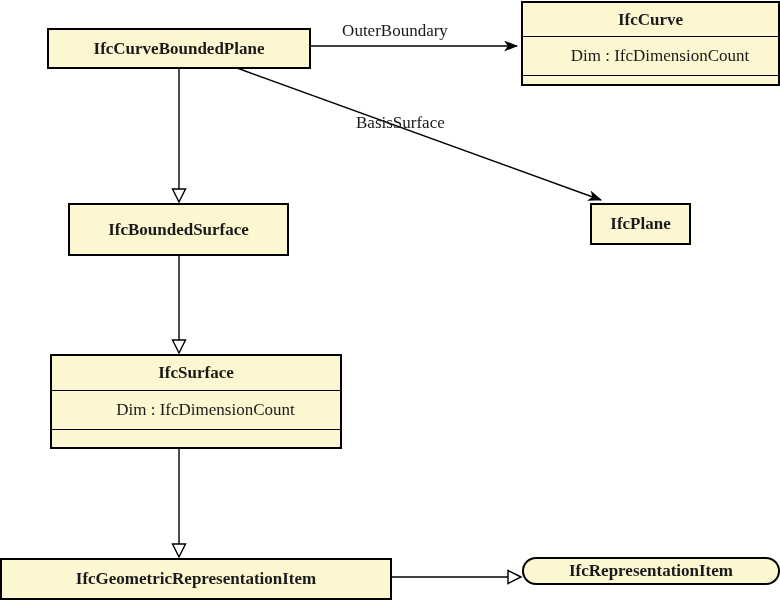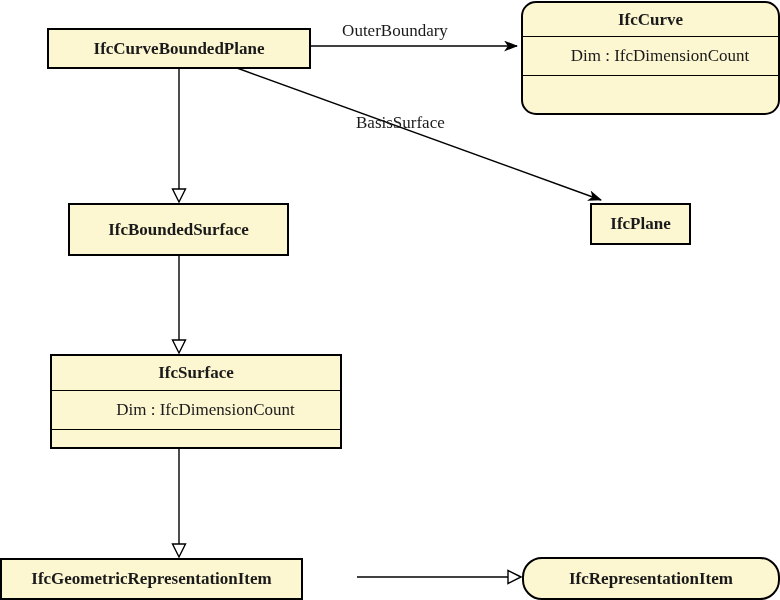--- a/index.html
+++ b/index.html
@@ -69,30 +69,30 @@
   .edge-label {
     position: absolute;
     z-index: 3;
     font-size: 17px;
     line-height: 23px;
     color: var(--text, #1a1a1a);
     white-space: nowrap;
   }
   
   #box-curve-bounded-plane { left: 47px;  top: 28px;  width: 264px; height: 41px; }
-  #box-curve               { left: 521px; top: 1px;   width: 259px; height: 114px; border-radius: 15px; }
+  #box-curve               { left: 521px; top: 1px;   width: 259px; height: 85px; }
   #box-curve .class-title  { height: 33px; }
   #box-curve .class-attrs  { height: 38px; }
   #box-bounded-surface     { left: 68px;  top: 203px; width: 221px; height: 53px; }
   #box-plane               { left: 590px; top: 203px; width: 101px; height: 42px; }
   #box-surface             { left: 50px;  top: 354px; width: 292px; height: 95px; }
   #box-surface .class-title{ height: 34px; }
   #box-surface .class-attrs{ height: 38px; }
-  #box-geo-rep-item        { left: 0px;   top: 558px; width: 303px; height: 42px; }
-  #box-rep-item            { left: 522px; top: 557px; width: 258px; height: 43px; border-radius: 20px; }
+  #box-geo-rep-item        { left: 0px;   top: 558px; width: 392px; height: 42px; }
+  #box-rep-item            { left: 522px; top: 557px; width: 258px; height: 28px; border-radius: 20px; }
   #label-outer-boundary    { left: 322px; top: 19px;  width: 146px; text-align: center; }
   #label-basis-surface     { left: 356px; top: 111px; }
 </style>
 </head>
 <body>
 
 <div id="canvas">
 
   <svg id="edges" viewBox="0 0 780 600" xmlns="http://www.w3.org/2000/svg">
     <defs>

